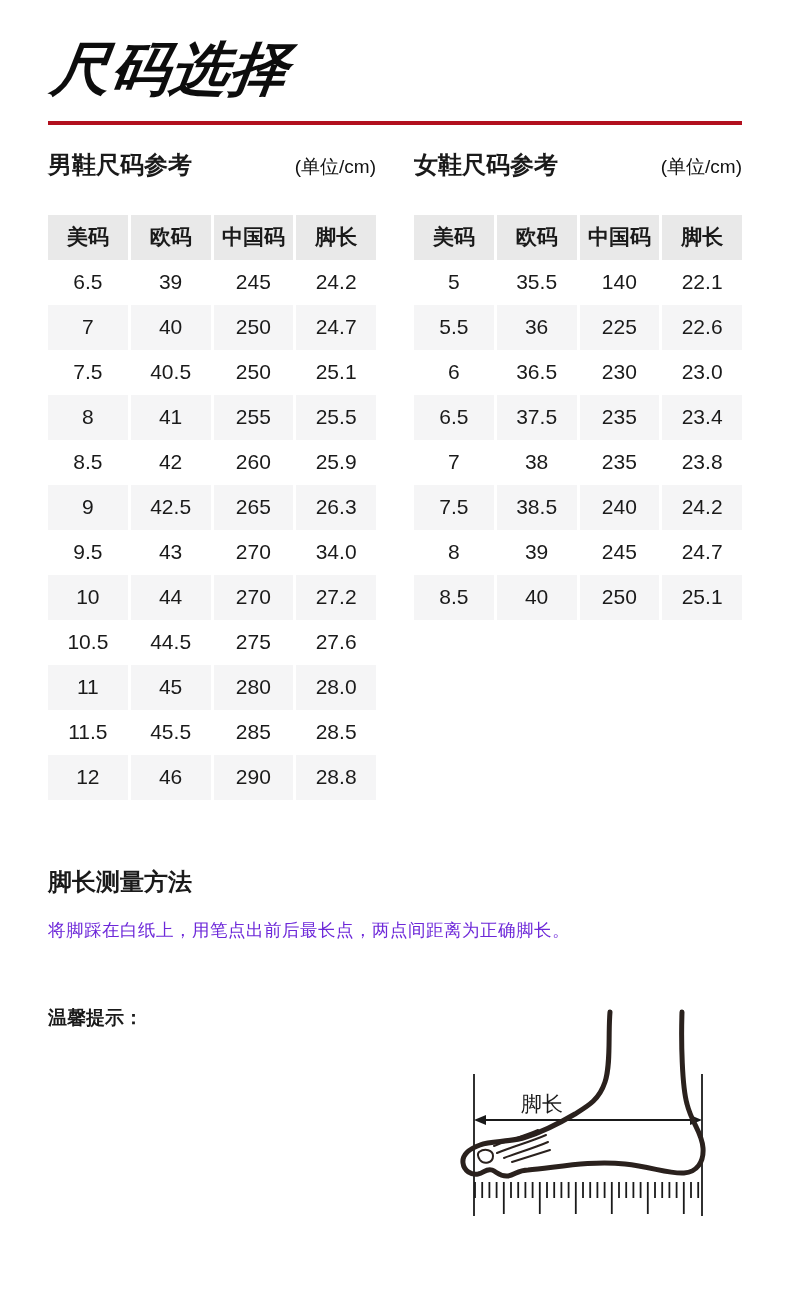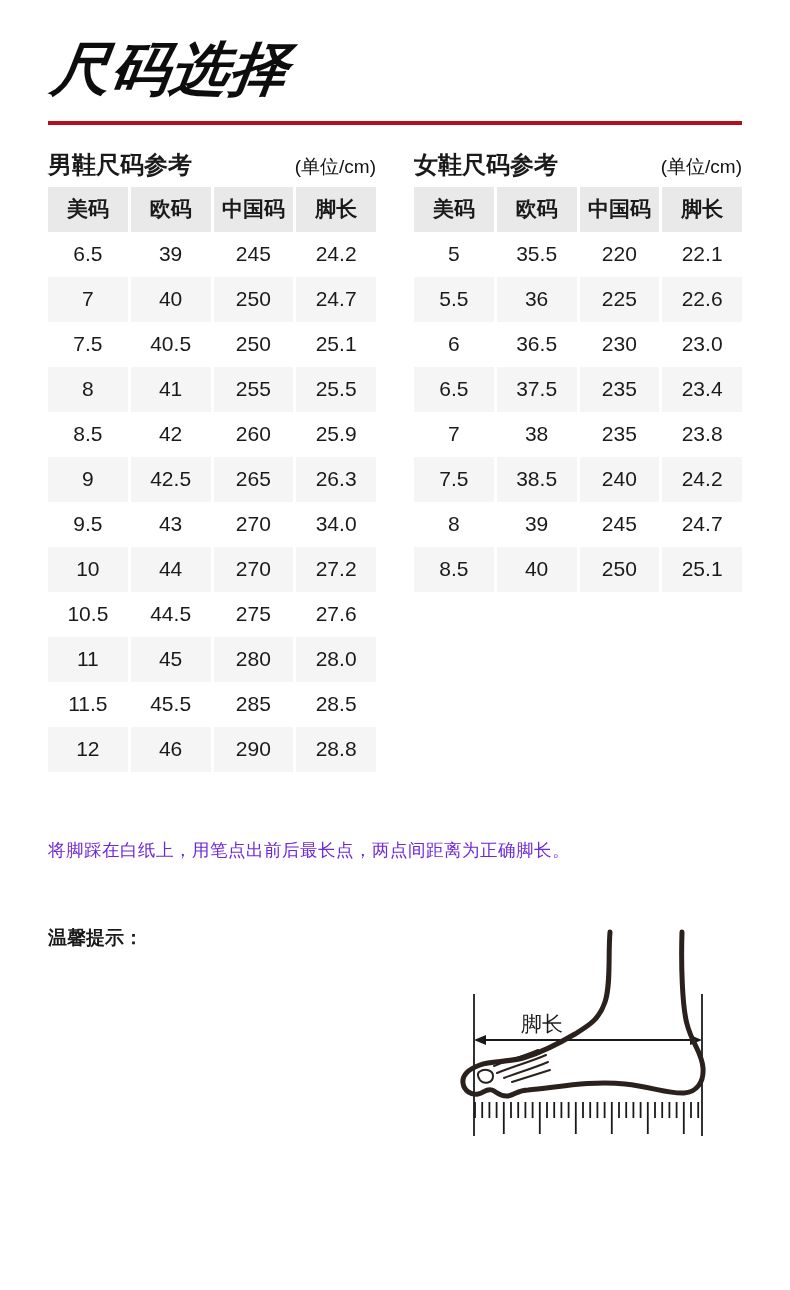--- a/index.html
+++ b/index.html
@@ -14,21 +14,21 @@
     font-size:58px; font-weight:900; font-style:italic;
     letter-spacing:1px; transform:skewX(-8deg); transform-origin:left bottom;
     display:inline-block; line-height:1.15; color:#0d0d0d;
   }
   .divider{ height:4px; margin-top:18px; }
   .tables-row{ margin-top:24px; display:flex; gap:38px; }
   .table-col{ flex:1; min-width:0; }
   .sec-head{ display:flex; justify-content:space-between; align-items:baseline; }
   .sec-title{ font-size:24px; font-weight:700; }
   .sec-unit{ font-size:19px; font-weight:400; color:#111; }
-  .size-table{ margin-top:6px; display:grid; grid-template-columns:repeat(4,1fr); column-gap:3px; }
+  .size-table{ margin-top:34px; display:grid; grid-template-columns:repeat(4,1fr); column-gap:3px; }
   .th{ height:45px; background:#e9e9e9; font-weight:700; font-size:21px;
        display:flex; align-items:center; justify-content:center; }
   .td{ height:45px; background:#fff; font-size:21px;
        display:flex; align-items:center; justify-content:center; }
   .td.alt{ background:#f5f5f6; }
   .measure{ margin-top:66px; }
   .measure-title{ font-size:24px; font-weight:700; }
   .measure-desc{ margin-top:20px; font-size:17.5px; color:#6d28d9; letter-spacing:0.5px; }
   .bottom-row{ margin-top:50px; display:flex; align-items:flex-start; }
   .tips{ flex:1; font-size:19px; line-height:35px; color:#1a1a1a; }
@@ -117,21 +117,21 @@
       <span class="sec-title">女鞋尺码参考</span>
       <span class="sec-unit">(单位/cm)</span>
     </div>
     <div class="size-table">
         <div class="th">美码</div>
         <div class="th">欧码</div>
         <div class="th">中国码</div>
         <div class="th">脚长</div>
         <div class="td">5</div>
         <div class="td">35.5</div>
-        <div class="td">220</div>
+        <div class="td">140</div>
         <div class="td">22.1</div>
         <div class="td alt">5.5</div>
         <div class="td alt">36</div>
         <div class="td alt">225</div>
         <div class="td alt">22.6</div>
         <div class="td">6</div>
         <div class="td">36.5</div>
         <div class="td">230</div>
         <div class="td">23.0</div>
         <div class="td alt">6.5</div>
@@ -152,20 +152,21 @@
         <div class="td">24.7</div>
         <div class="td alt">8.5</div>
         <div class="td alt">40</div>
         <div class="td alt">250</div>
         <div class="td alt">25.1</div>
       </div>
   </div>
 </section>
 
 <section class="measure">
+  <h2 class="measure-title">脚长测量方法</h2>
   <p class="measure-desc">将脚踩在白纸上，用笔点出前后最长点，两点间距离为正确脚长。</p>
 </section>
 
 <section class="bottom-row">
   <div class="tips">
     <div class="tips-title">温馨提示：</div>
   </div>
   <div class="diagram">
     <svg width="300" height="250" viewBox="0 0 300 250">
 

